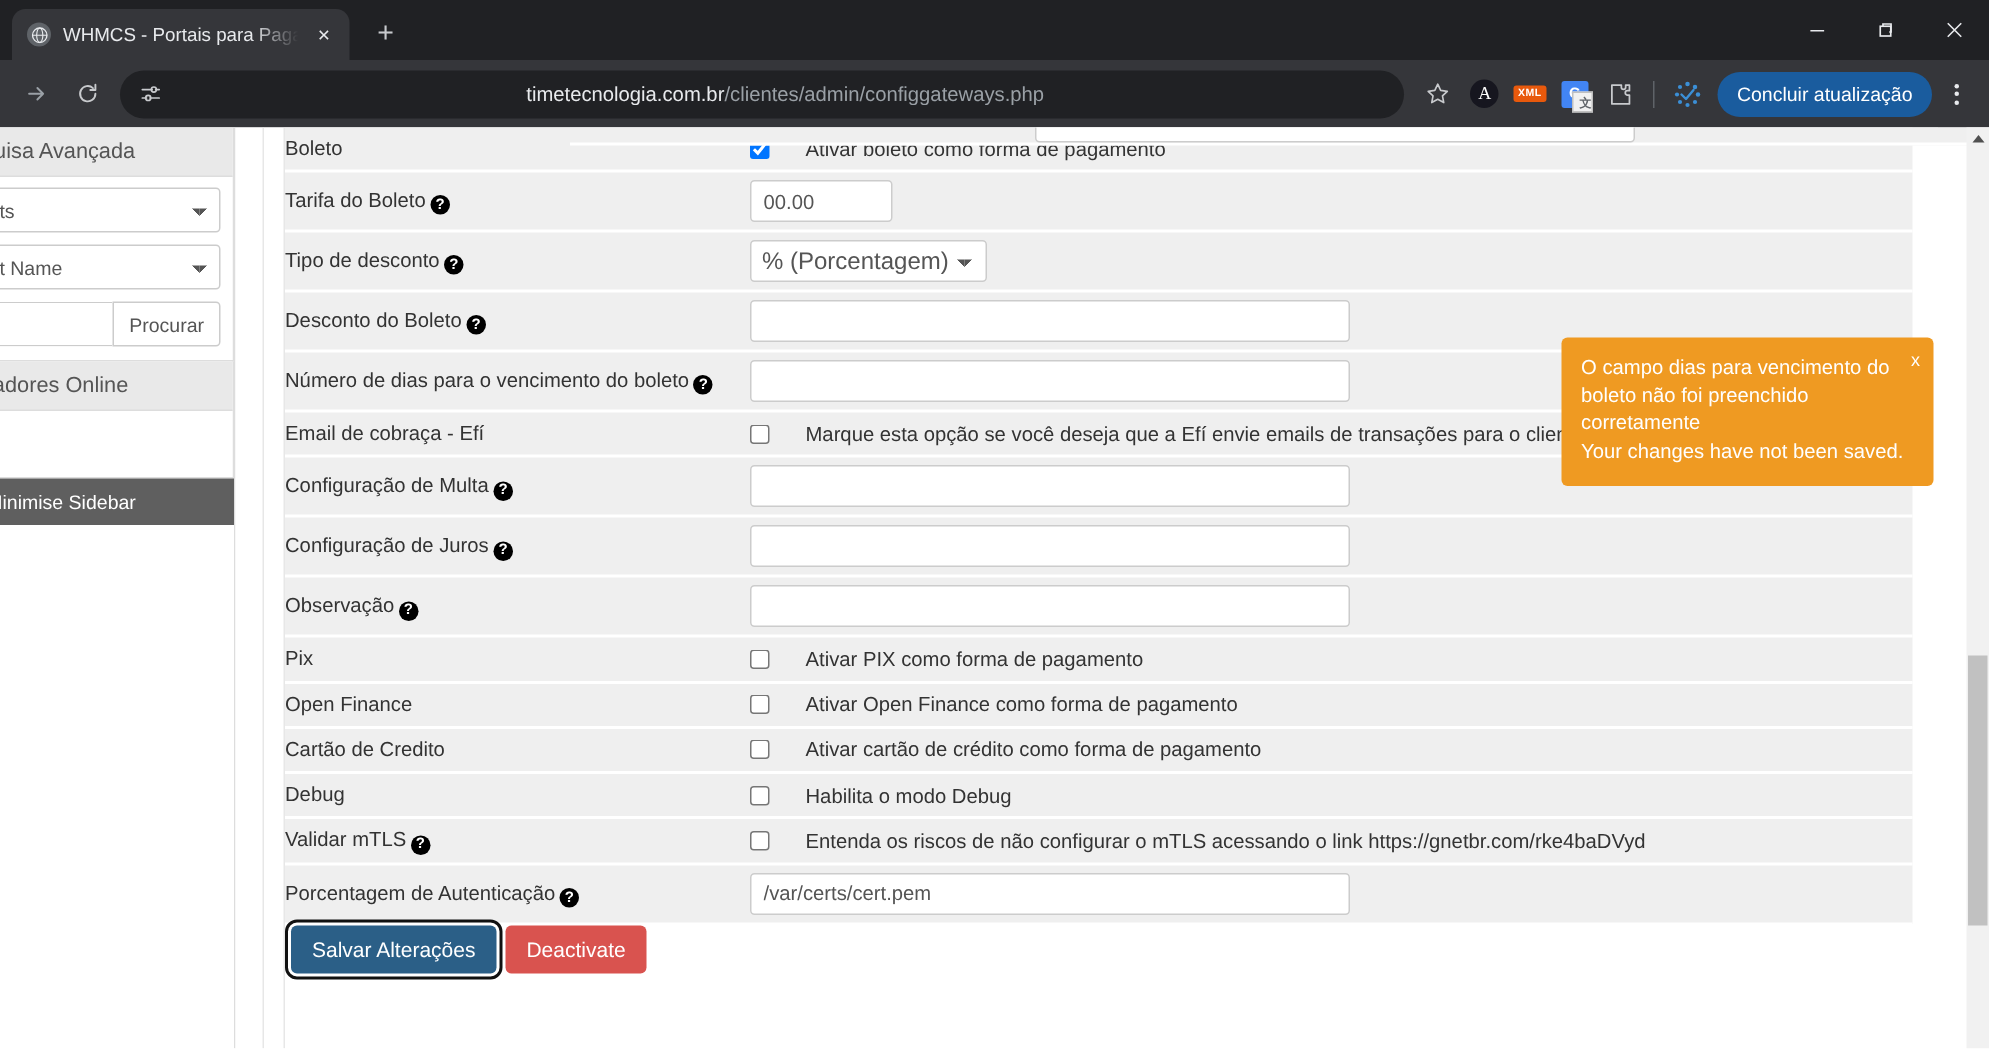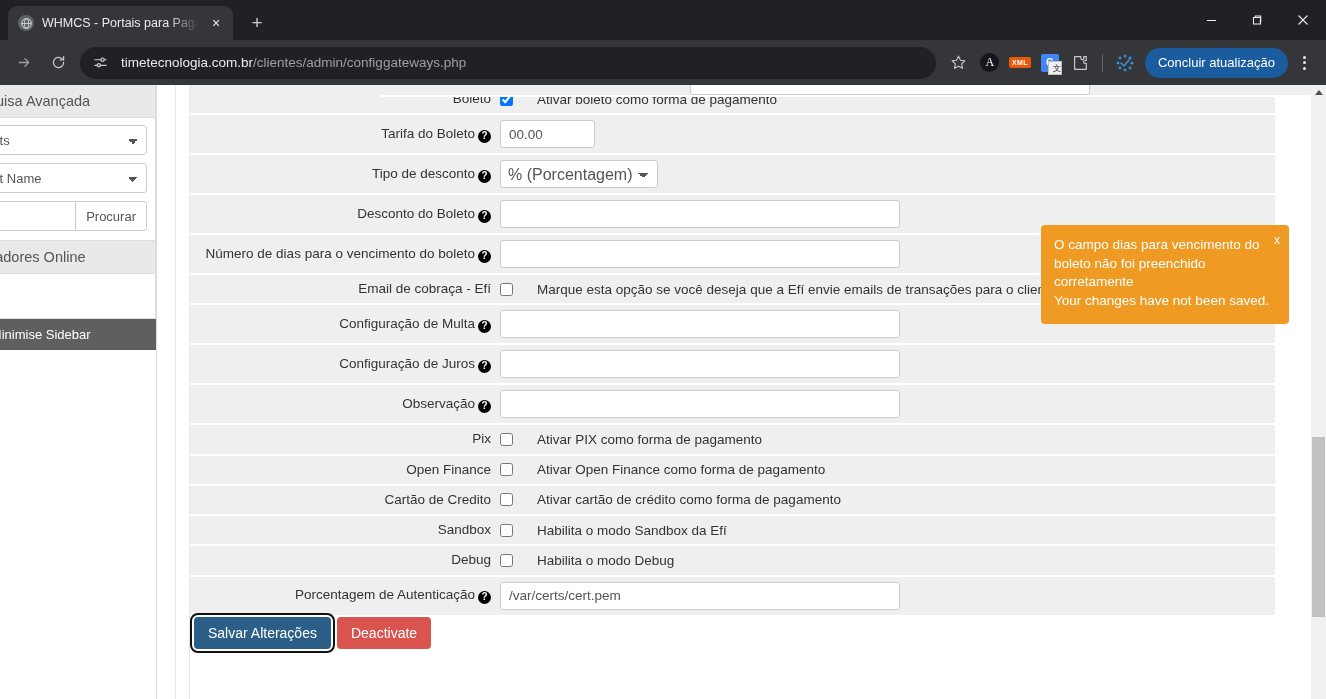--- a/index.html
+++ b/index.html
@@ -48,21 +48,21 @@
   .wincontrols {
     position: absolute; right: 0; top: 0; height: 40px; display: flex;
   }
   .wincontrols div {
     width: 46px; height: 40px; display: flex; align-items: center;
     justify-content: center; color: #e8eaed;
   }
 
   .toolbar {
     height: 45px; background: #35363a; display: flex;
-    align-items: center; padding: 0 8px; gap: 2px;
+    align-items: center; padding: 0 8px; gap: 2px; text-align: center;
   }
   .tbtn {
     width: 32px; height: 32px; border-radius: 50%; flex: none;
     display: flex; align-items: center; justify-content: center;
     color: #c8cacd;
   }
   .omnibox {
     flex: 1 1 auto; height: 32px; background: #202124;
     border-radius: 16px; display: flex; align-items: center;
     padding: 0 10px 0 8px; margin: 0 6px 0 4px; gap: 9px; min-width: 0;
@@ -180,21 +180,21 @@
   .content {
     position: absolute; left: 190px; top: 0; width: 1102px; height: 614px;
     background: #fff;
   }
   .fieldtable { width: 1085px; border-collapse: collapse; }
   .fieldtable tr { background: #efefef; }
   .fieldtable td {
     border-bottom: 2px solid #fff; padding: 0; vertical-align: middle;
   }
   td.lbl {
-    width: 310px; text-align: right; padding: 5px 9px 5px 0;
+    width: 310px; text-align: left; padding: 5px 9px 5px 0;
     font-size: 13.5px; color: #333; line-height: 1.35;
   }
   td.fld { padding: 5px 0 5px 0; }
   .qmark {
     display: inline-flex; width: 13px; height: 13px; border-radius: 50%;
     background: #000; color: #fff; font-size: 10px; font-weight: bold;
     align-items: center; justify-content: center; margin-left: 3px;
     vertical-align: -1px; line-height: 1;
     font-family: "Liberation Sans", sans-serif;
   }
@@ -476,34 +476,34 @@
             <tr>
               <td class="lbl"><span>Cartão de Credito</span></td>
               <td class="fld">
                 <div class="chkrow">
                   <input type="checkbox" style="">
                   <span class="chklabel">Ativar cartão de crédito como forma de pagamento</span>
                 </div>
               </td>
             </tr>
             <tr>
-              <td class="lbl"><span>Sandbox</span></td>
-              <td class="fld">
-                <div class="chkrow">
-                  <input type="checkbox" style="">
-                  <span class="chklabel">Habilita o modo Sandbox da Efí</span>
-                </div>
-              </td>
-            </tr>
-            <tr>
               <td class="lbl"><span>Debug</span></td>
               <td class="fld">
                 <div class="chkrow">
                   <input type="checkbox" style="">
                   <span class="chklabel">Habilita o modo Debug</span>
+                </div>
+              </td>
+            </tr>
+            <tr>
+              <td class="lbl"><span>Validar mTLS</span><span class="qmark">?</span></td>
+              <td class="fld">
+                <div class="chkrow">
+                  <input type="checkbox" style="">
+                  <span class="chklabel">Entenda os riscos de não configurar o mTLS acessando o link https://gnetbr.com/rke4baDVyd</span>
                 </div>
               </td>
             </tr>
             <tr>
               <td class="lbl"><span>Porcentagem de Autenticação</span><span class="qmark">?</span></td>
               <td class="fld"><input type="text" class="txt w400" value="/var/certs/cert.pem" style=""></td>
             </tr>
           </tbody>
       </table>
       <div class="btnwrap">

